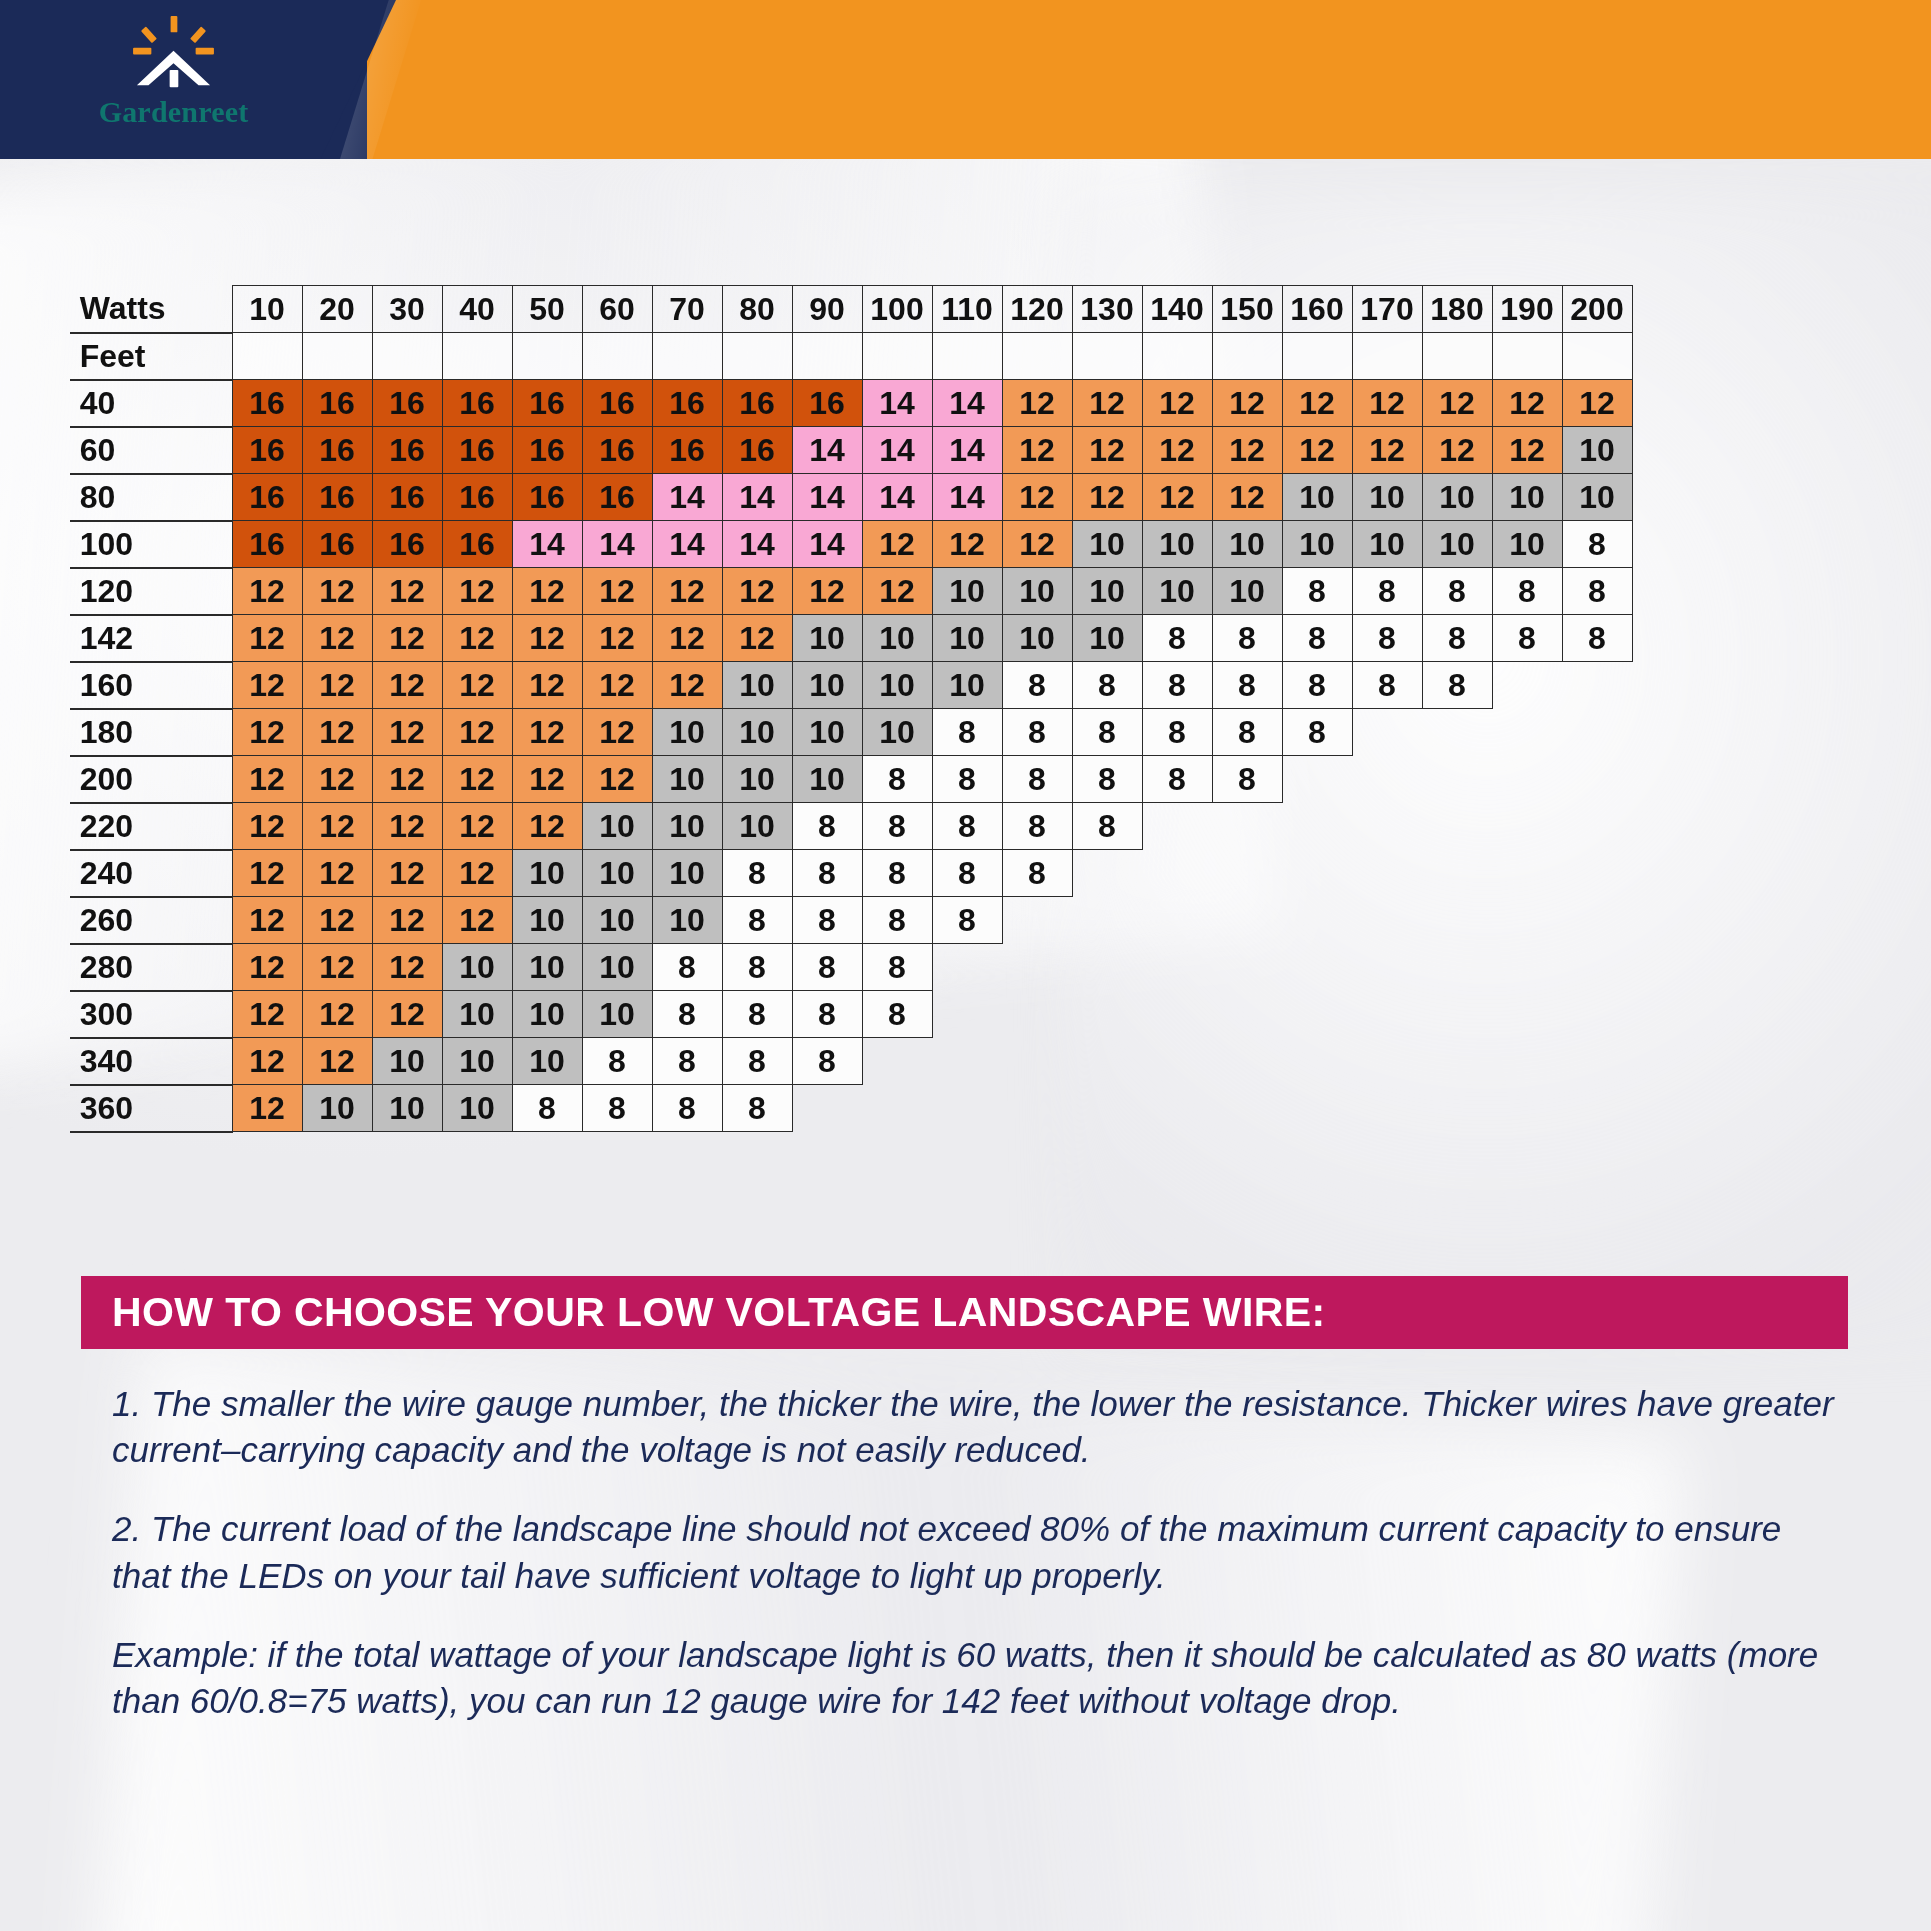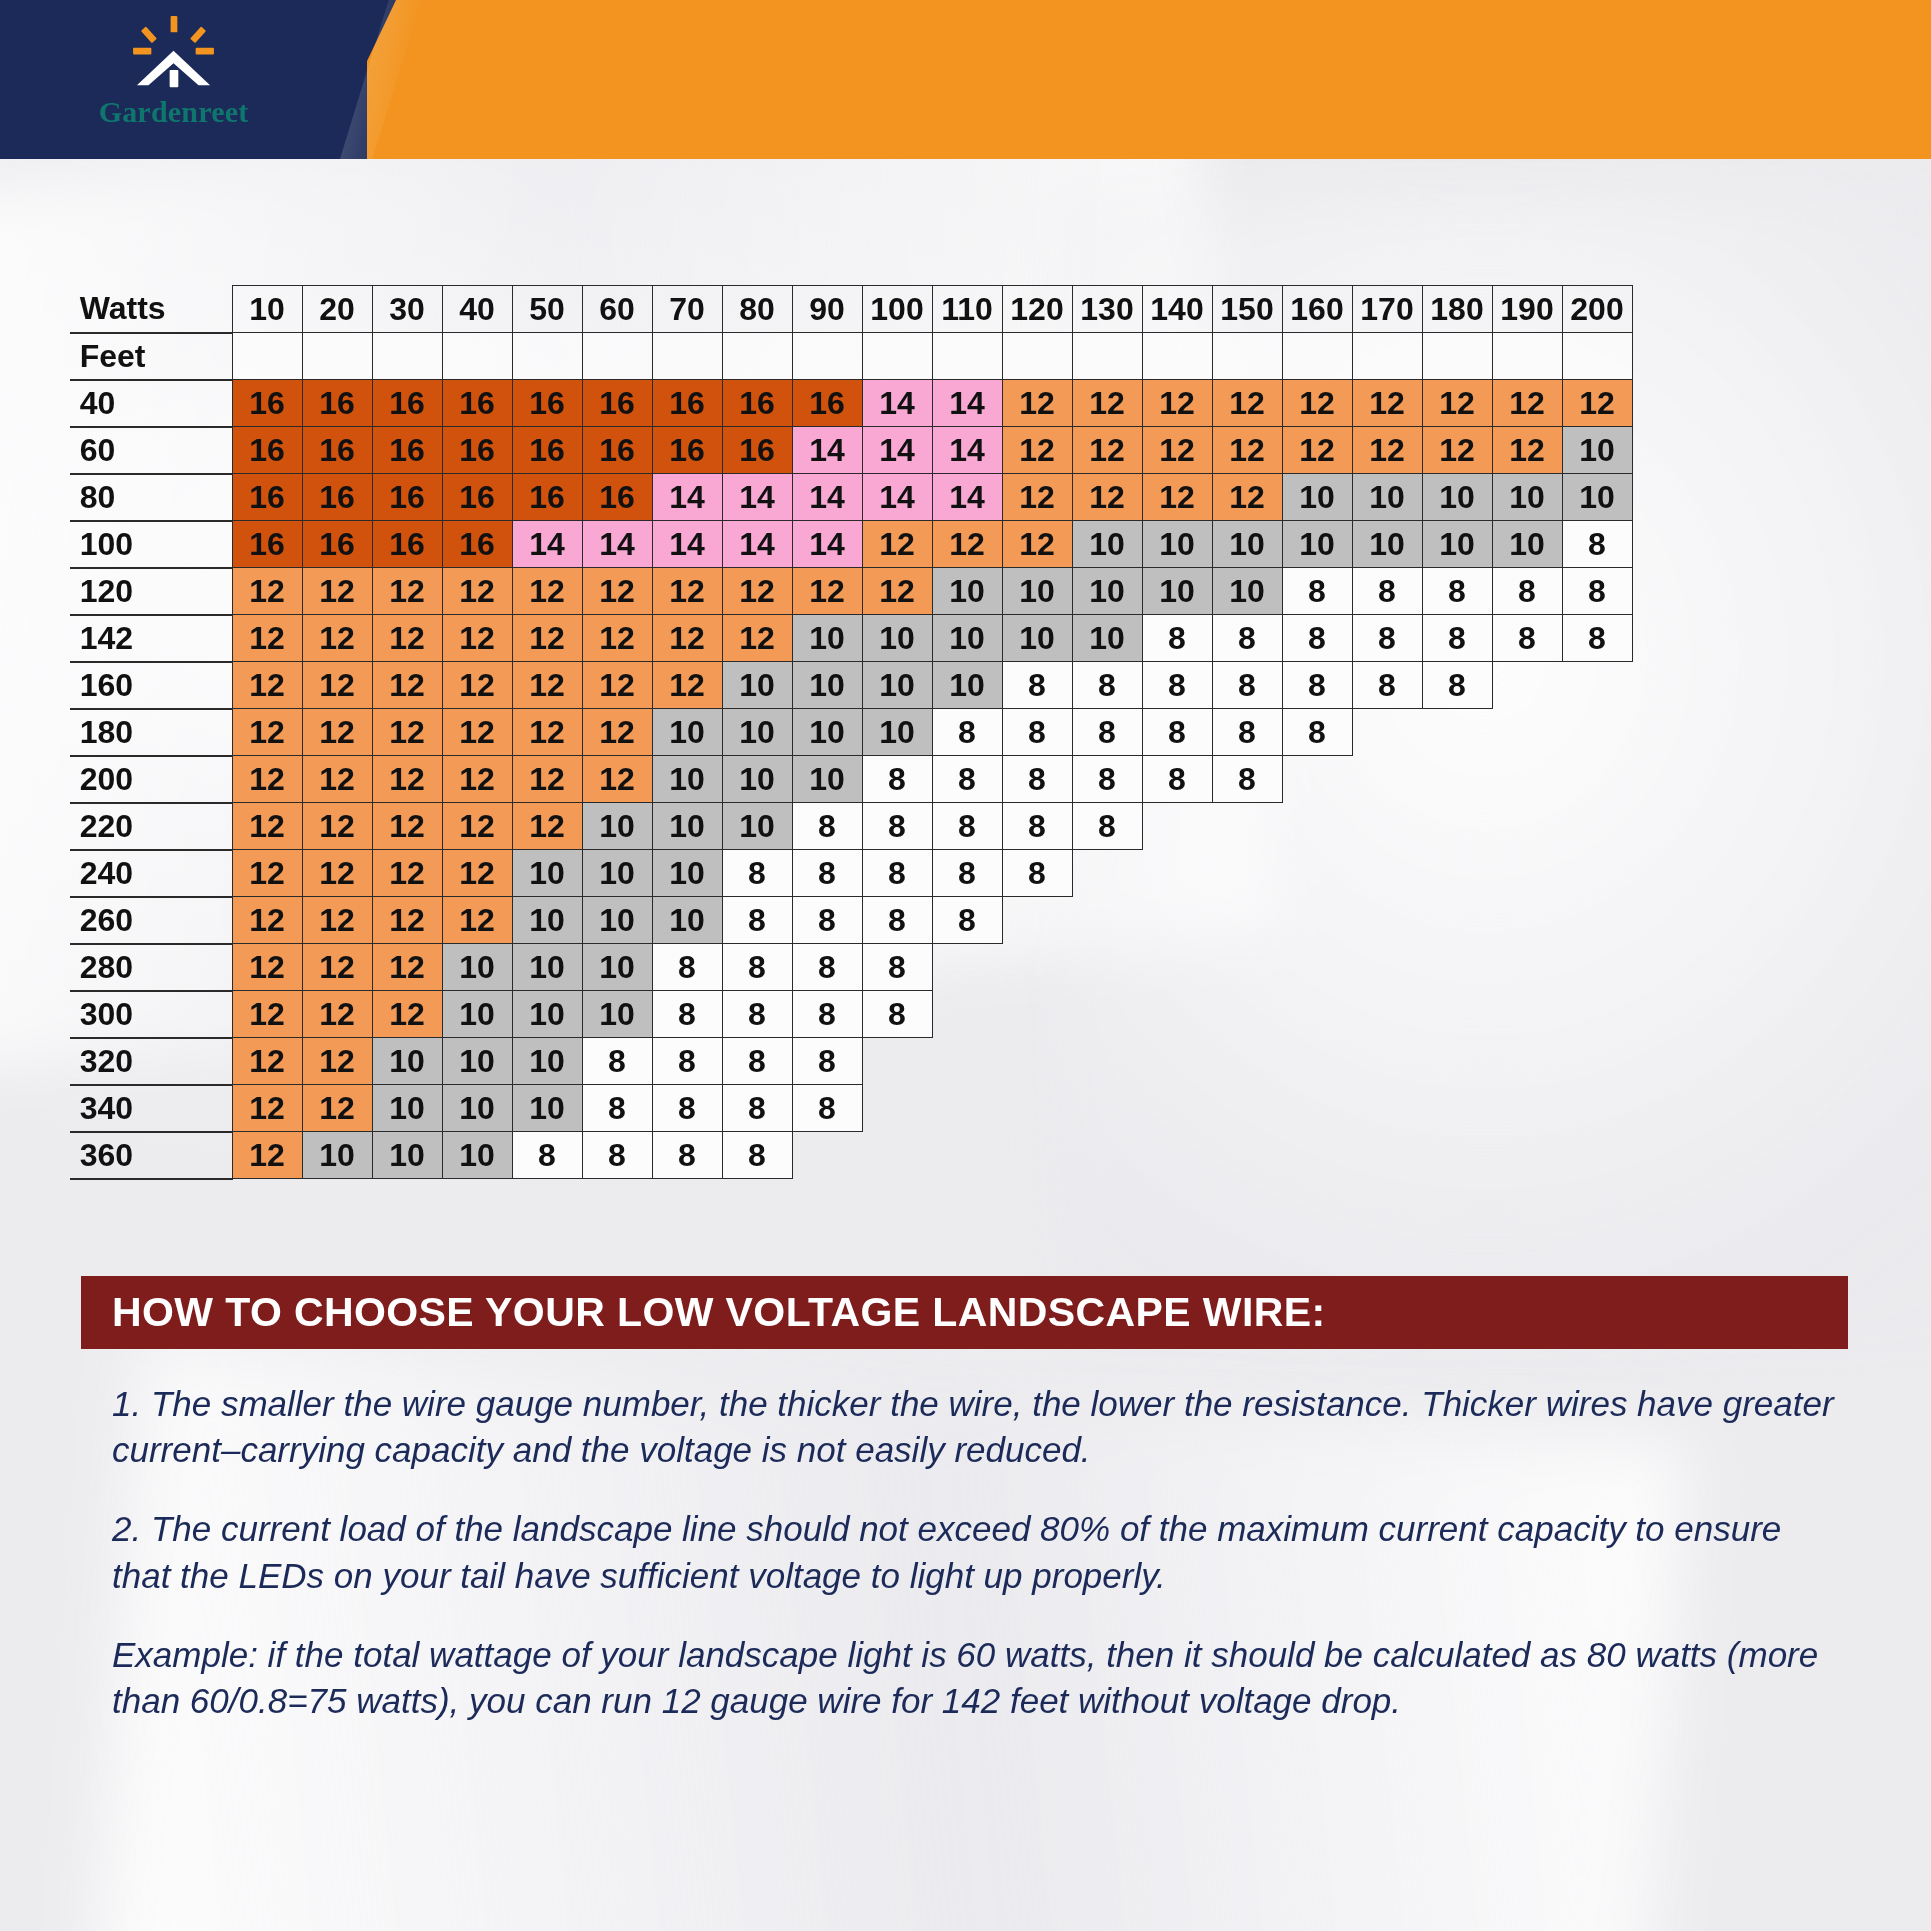--- a/index.html
+++ b/index.html
@@ -60,21 +60,21 @@
      border-bottom:2.9px solid #2a2a2a;font-size:33px;}
   .blank-cell{background:rgba(255,255,255,.55);}
   .empty{border:none !important;background:transparent !important;}
   .g16{background:#D1520C;}
   .g14{background:#f9a8d4;margin-top:32px;}
   .g12{background:#F29A56;}
   .g10{background:#BFBFBF;}
   .g8 {background:#FCFCFC;}
 
   
-  .banner{position:absolute;left:81px;top:1276px;width:1767px;height:73px;background:#7f1d1d;
+  .banner{position:absolute;left:81px;top:1276px;width:1767px;height:73px;background:#be185d;
      display:flex;align-items:center;}
   .banner-text{color:#ffffff;font-size:41px;font-weight:700;letter-spacing:0.4px;padding-left:31px;
      font-family:"Liberation Sans", sans-serif;}
 
   
   .copy{position:absolute;left:112px;top:1381px;width:1728px;color:#1B2A58;
      font-family:"Liberation Sans", sans-serif;font-size:35px;line-height:1.32;font-style:italic;}
   .copy p{margin:0 0 33px 0;}
 </style>
 </head>
@@ -479,43 +479,20 @@
           <td class="empty"></td>
           <td class="empty"></td>
           <td class="empty"></td>
           <td class="empty"></td>
           <td class="empty"></td>
           <td class="empty"></td>
           <td class="empty"></td>
           <td class="empty"></td>
         </tr>
         <tr>
-          <td class="rowlabel">320</td>
-          <td class="g12">12</td>
-          <td class="g12">12</td>
-          <td class="g10">10</td>
-          <td class="g10">10</td>
-          <td class="g10">10</td>
-          <td class="g8">8</td>
-          <td class="g8">8</td>
-          <td class="g8">8</td>
-          <td class="g8">8</td>
-          <td class="empty"></td>
-          <td class="empty"></td>
-          <td class="empty"></td>
-          <td class="empty"></td>
-          <td class="empty"></td>
-          <td class="empty"></td>
-          <td class="empty"></td>
-          <td class="empty"></td>
-          <td class="empty"></td>
-          <td class="empty"></td>
-          <td class="empty"></td>
-        </tr>
-        <tr>
           <td class="rowlabel">340</td>
           <td class="g12">12</td>
           <td class="g12">12</td>
           <td class="g10">10</td>
           <td class="g10">10</td>
           <td class="g10">10</td>
           <td class="g8">8</td>
           <td class="g8">8</td>
           <td class="g8">8</td>
           <td class="g8">8</td>

